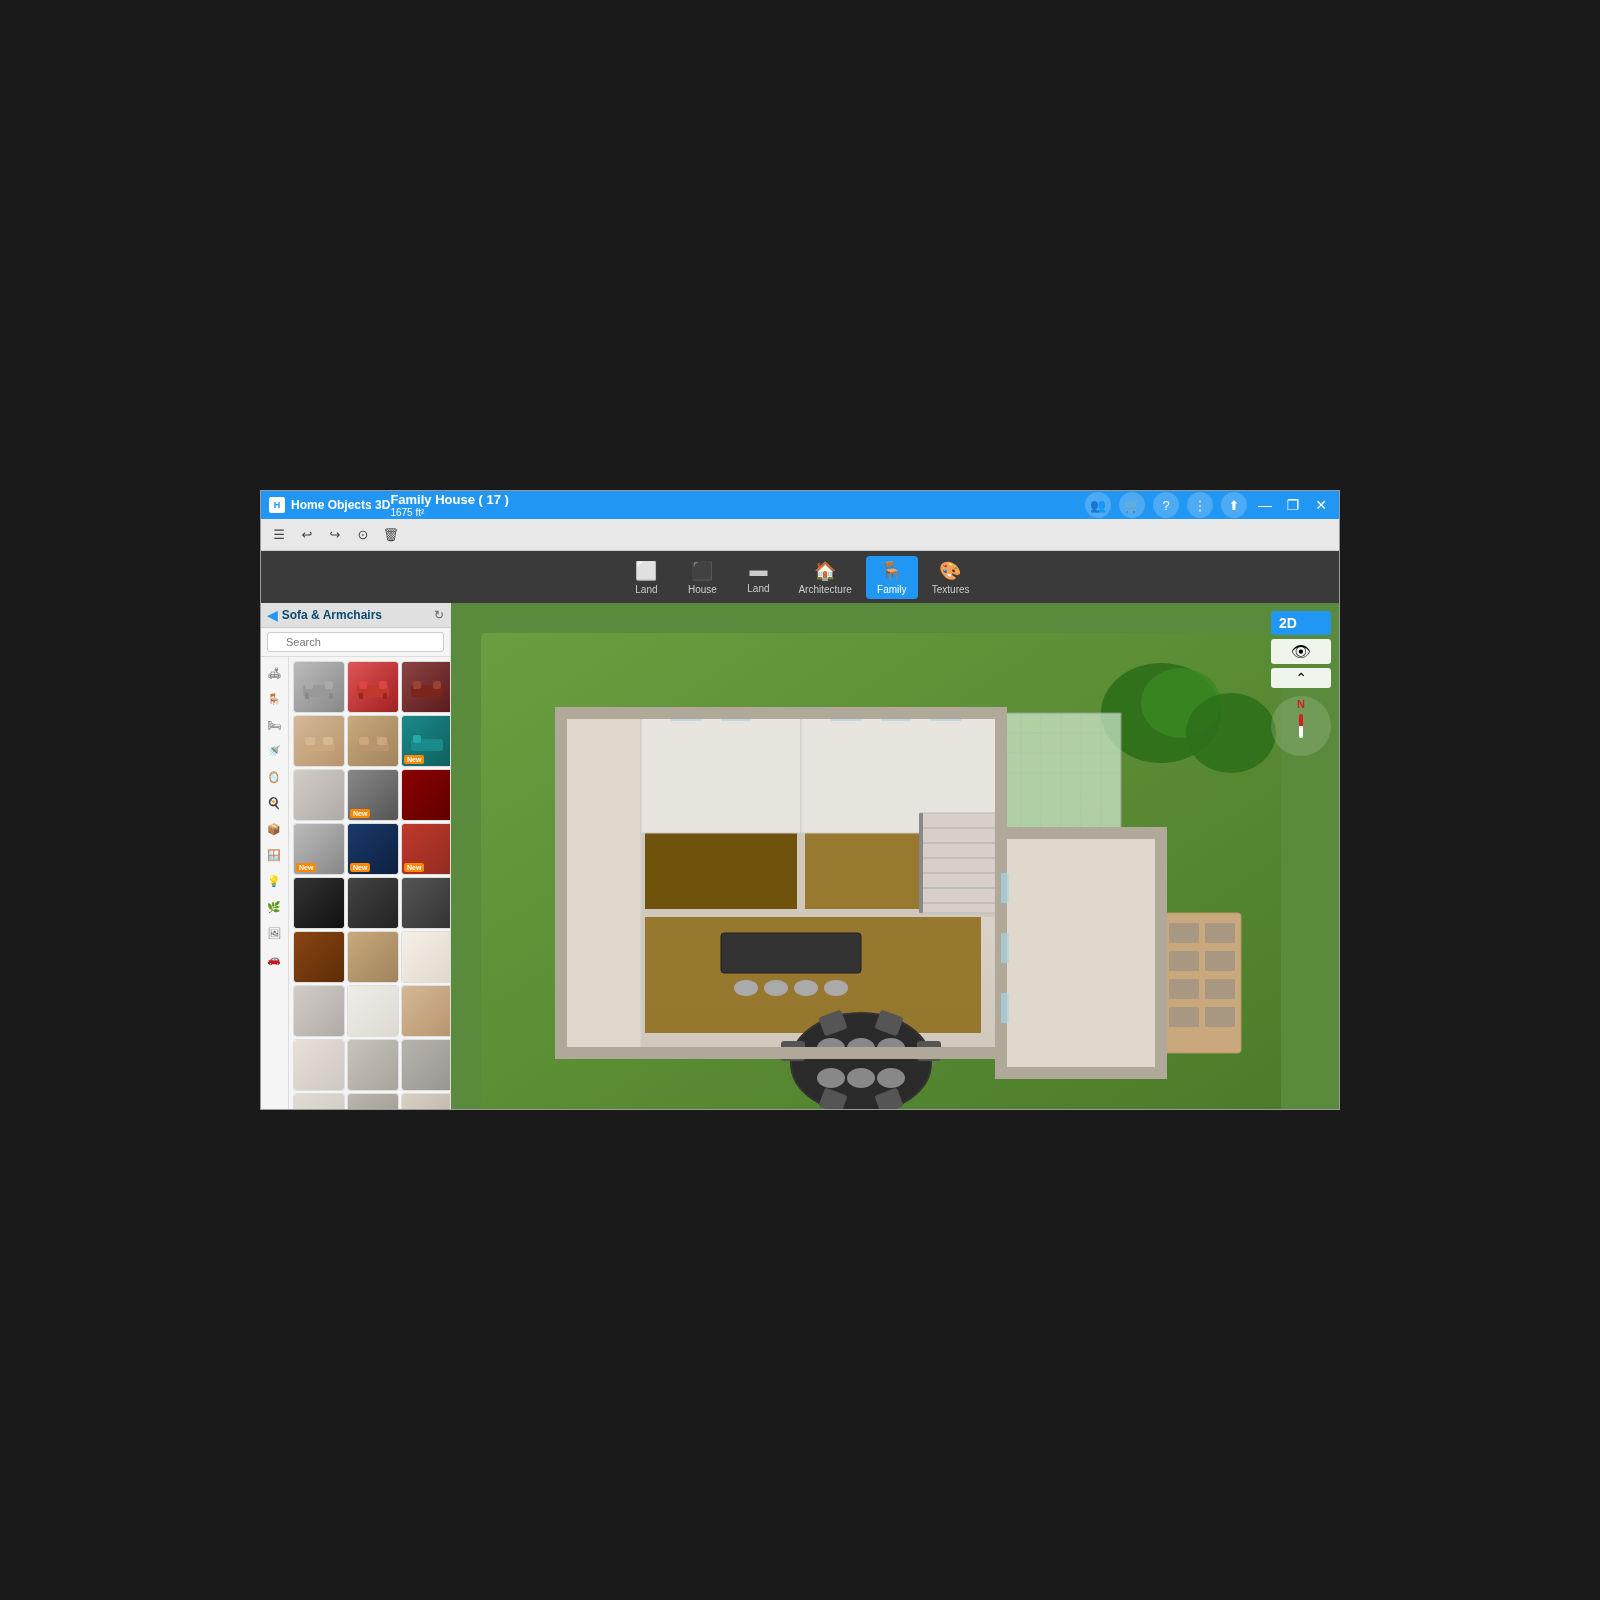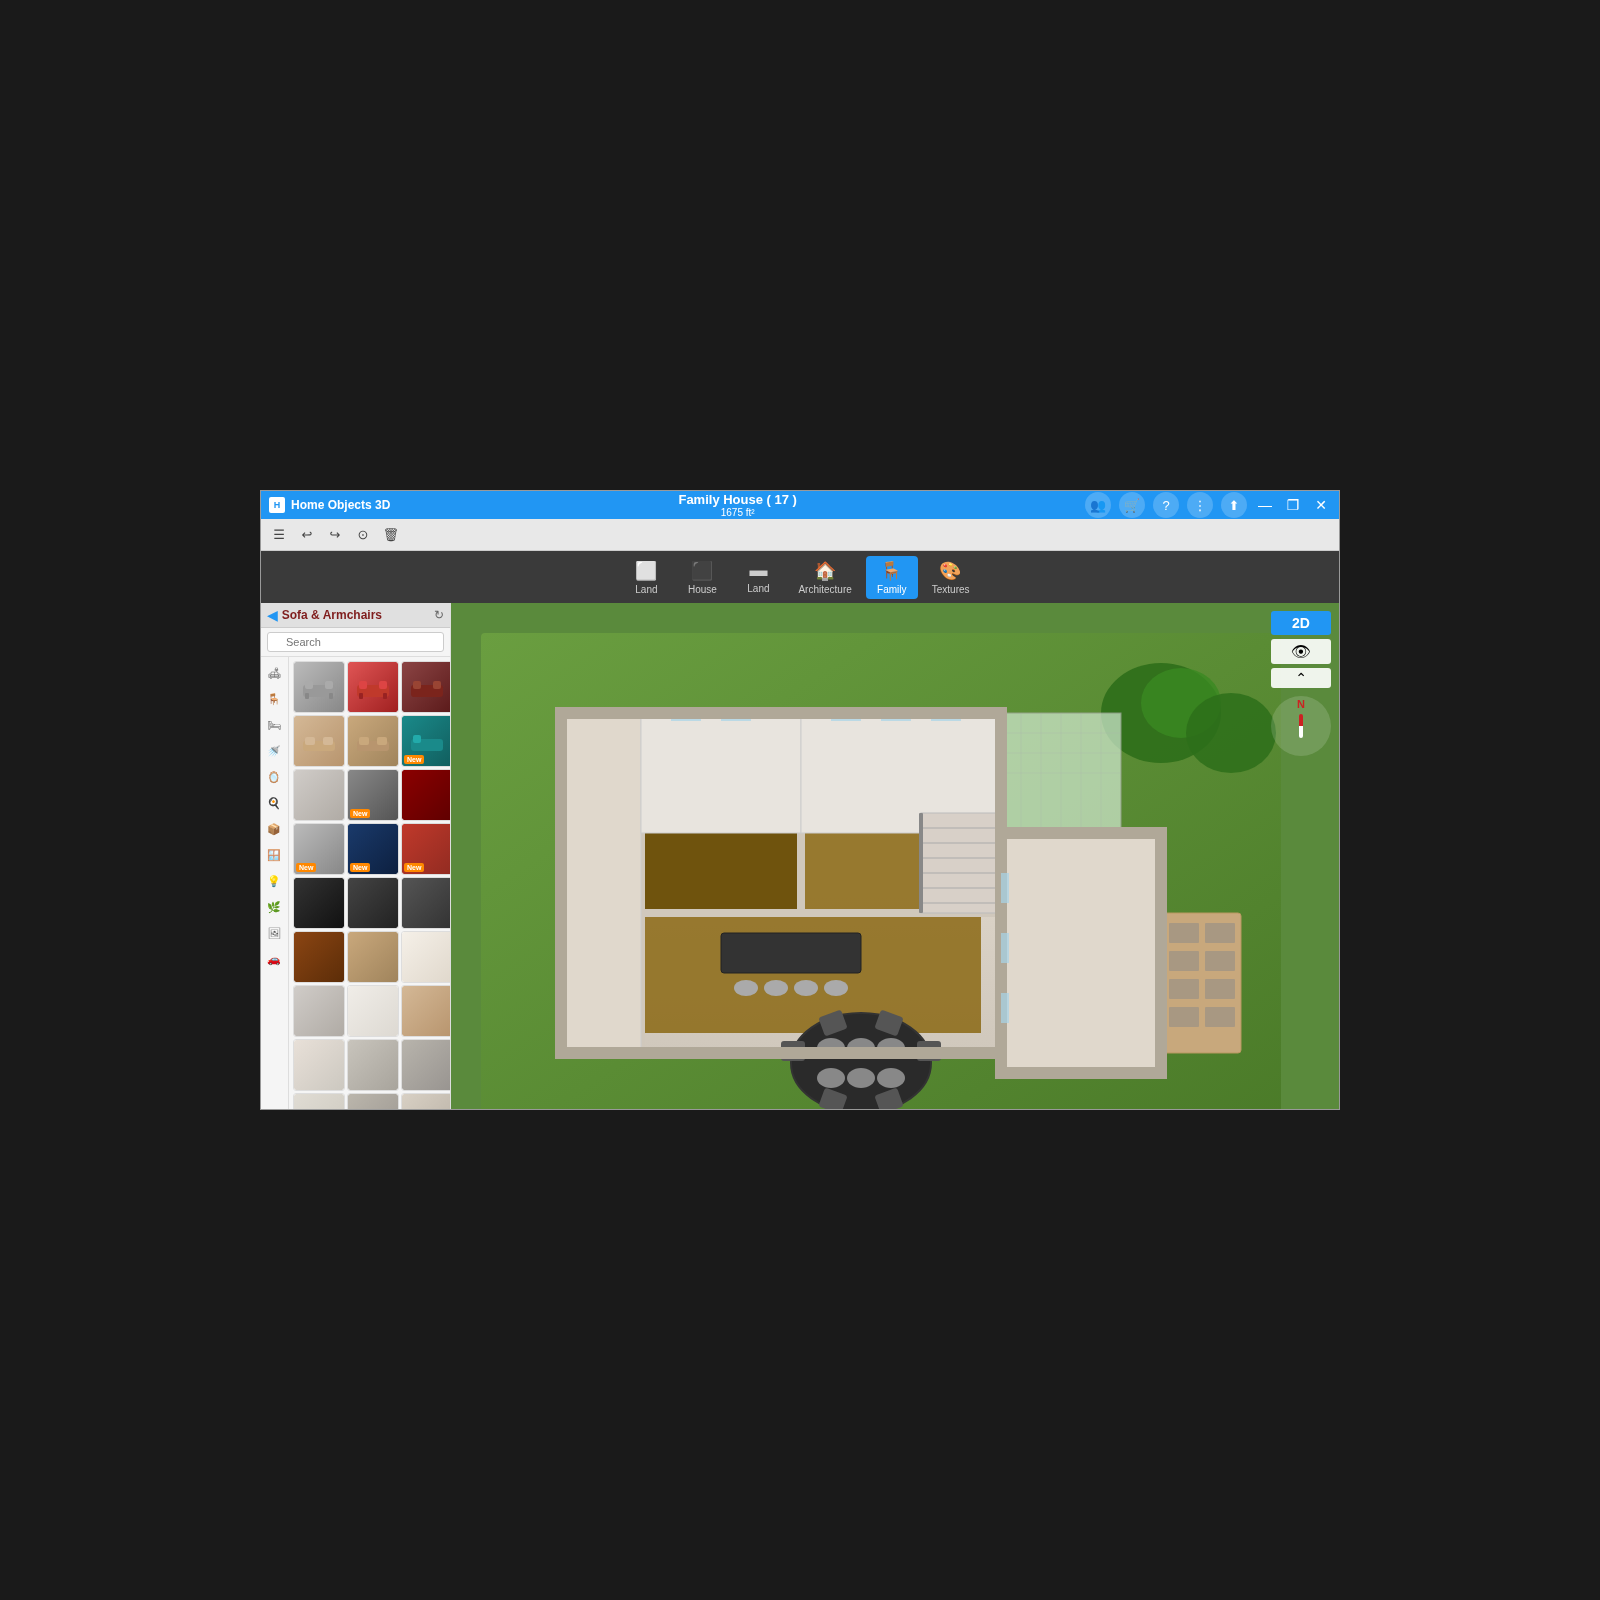--- a/index.html
+++ b/index.html
@@ -49,21 +49,20 @@
       display: flex;
       align-items: center;
       justify-content: center;
       font-size: 9px;
       color: #2196F3;
     }
     .title-bar-center {
       color: white;
       font-size: 13px;
       font-weight: bold;
-      text-align: center;
       flex: 1;
     }
     .title-bar-subtitle {
       font-size: 10px;
       font-weight: normal;
     }
     .title-bar-right {
       display: flex;
       align-items: center;
       gap: 8px;
@@ -152,21 +151,21 @@
       gap: 4px;
     }
     .sidebar-back-btn {
       color: #2196F3;
       font-size: 14px;
       cursor: pointer;
     }
     .sidebar-category-label {
       font-size: 12px;
       font-weight: bold;
-      color: #7f1d1d;
+      color: #0c4a6e;
       flex: 1;
     }
     .sidebar-refresh-btn {
       color: #666;
       font-size: 12px;
       cursor: pointer;
     }
     .sidebar-search {
       padding: 4px 6px;
       border-bottom: 1px solid #ddd;
@@ -257,21 +256,21 @@
       gap: 4px;
     }
     .view-2d-btn {
       background: #2196F3;
       color: white;
       font-size: 14px;
       font-weight: bold;
       padding: 4px 8px;
       border-radius: 3px;
       cursor: pointer;
-      text-align: center;
+      text-align: left;
     }
     .compass-rose {
       width: 60px;
       height: 60px;
       background: rgba(255,255,255,0.15);
       border-radius: 50%;
       display: flex;
       align-items: center;
       justify-content: center;
       position: relative;

